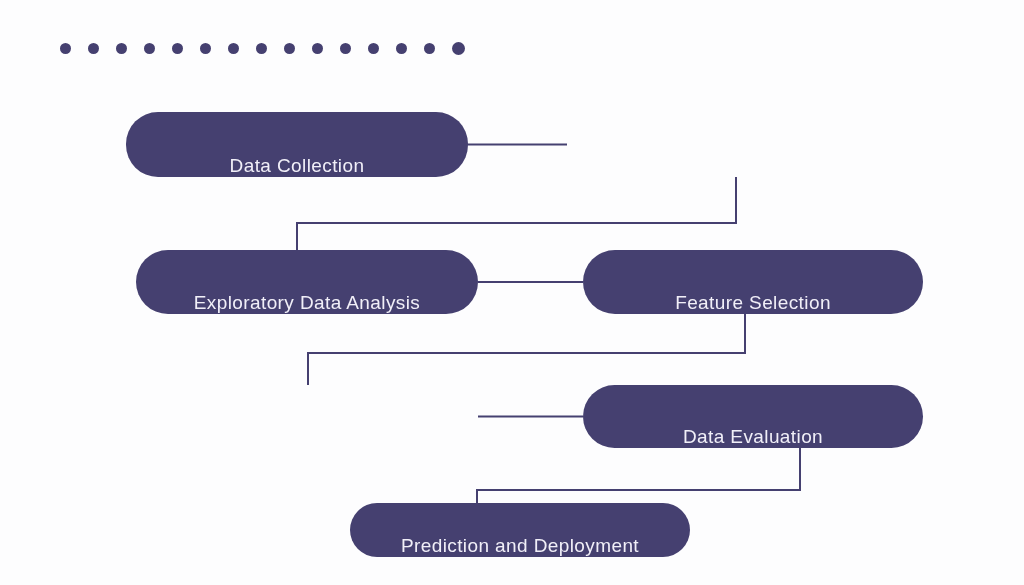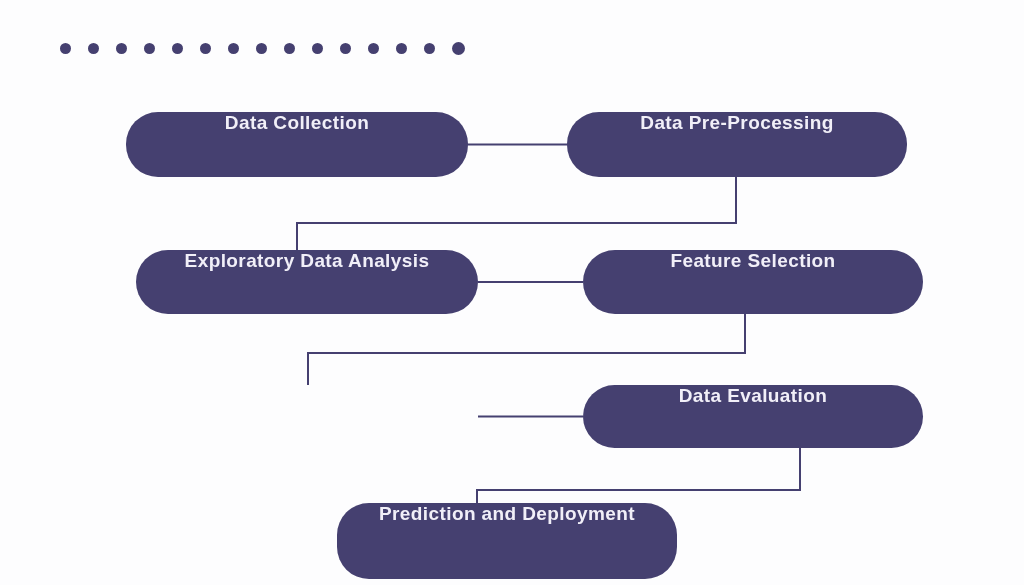--- a/index.html
+++ b/index.html
@@ -50,34 +50,34 @@
     stroke: var(--connector);
     stroke-width: 2;
   }
   
   .node {
     position: absolute;
     background: var(--node-fill);
     color: var(--node-text);
     border-radius: 32px;
     display: flex;
-    align-items: flex-start;
+    align-items: flex-end;
     justify-content: center;
     font-size: 19px;
-    font-weight: 700;
+    font-weight: 400;
     letter-spacing: 0.4px;
     text-align: center;
   }
   .n1 { left: 126px; top: 112px; width: 342px; height: 65px; }
   .n2 { left: 567px; top: 112px; width: 340px; height: 65px; }
   .n3 { left: 136px; top: 250px; width: 342px; height: 64px; }
   .n4 { left: 583px; top: 250px; width: 340px; height: 64px; }
   .n5 { left: 136px; top: 385px; width: 342px; height: 63px; }
   .n6 { left: 583px; top: 385px; width: 340px; height: 63px; }
-  .n7 { left: 337px; top: 503px; width: 340px; height: 76px; }
+  .n7 { left: 350px; top: 503px; width: 340px; height: 54px; }
 </style>
 </head>
 <body>
 
 <div class="canvas">
 
   <div class="dot-row">
       <span class="dot"></span>
       <span class="dot"></span>
       <span class="dot"></span>
@@ -100,23 +100,20 @@
     <path d="M736 177 V223 H297 V250"></path>
     <path d="M478 282 H583"></path>
     <path d="M745 314 V353 H308 V385"></path>
     <path d="M478 416.5 H583"></path>
     <path d="M800 448 V490 H477 V503"></path>
   </svg>
 
   <div class="node n1">
     <span>Data Collection</span>
   </div>
-  <div class="node n2">
-    <span>Data Pre-Processing</span>
-  </div>
   <div class="node n3">
     <span>Exploratory Data Analysis</span>
   </div>
   <div class="node n4">
     <span>Feature Selection</span>
   </div>
   <div class="node n6">
     <span>Data Evaluation</span>
   </div>
   <div class="node n7">

